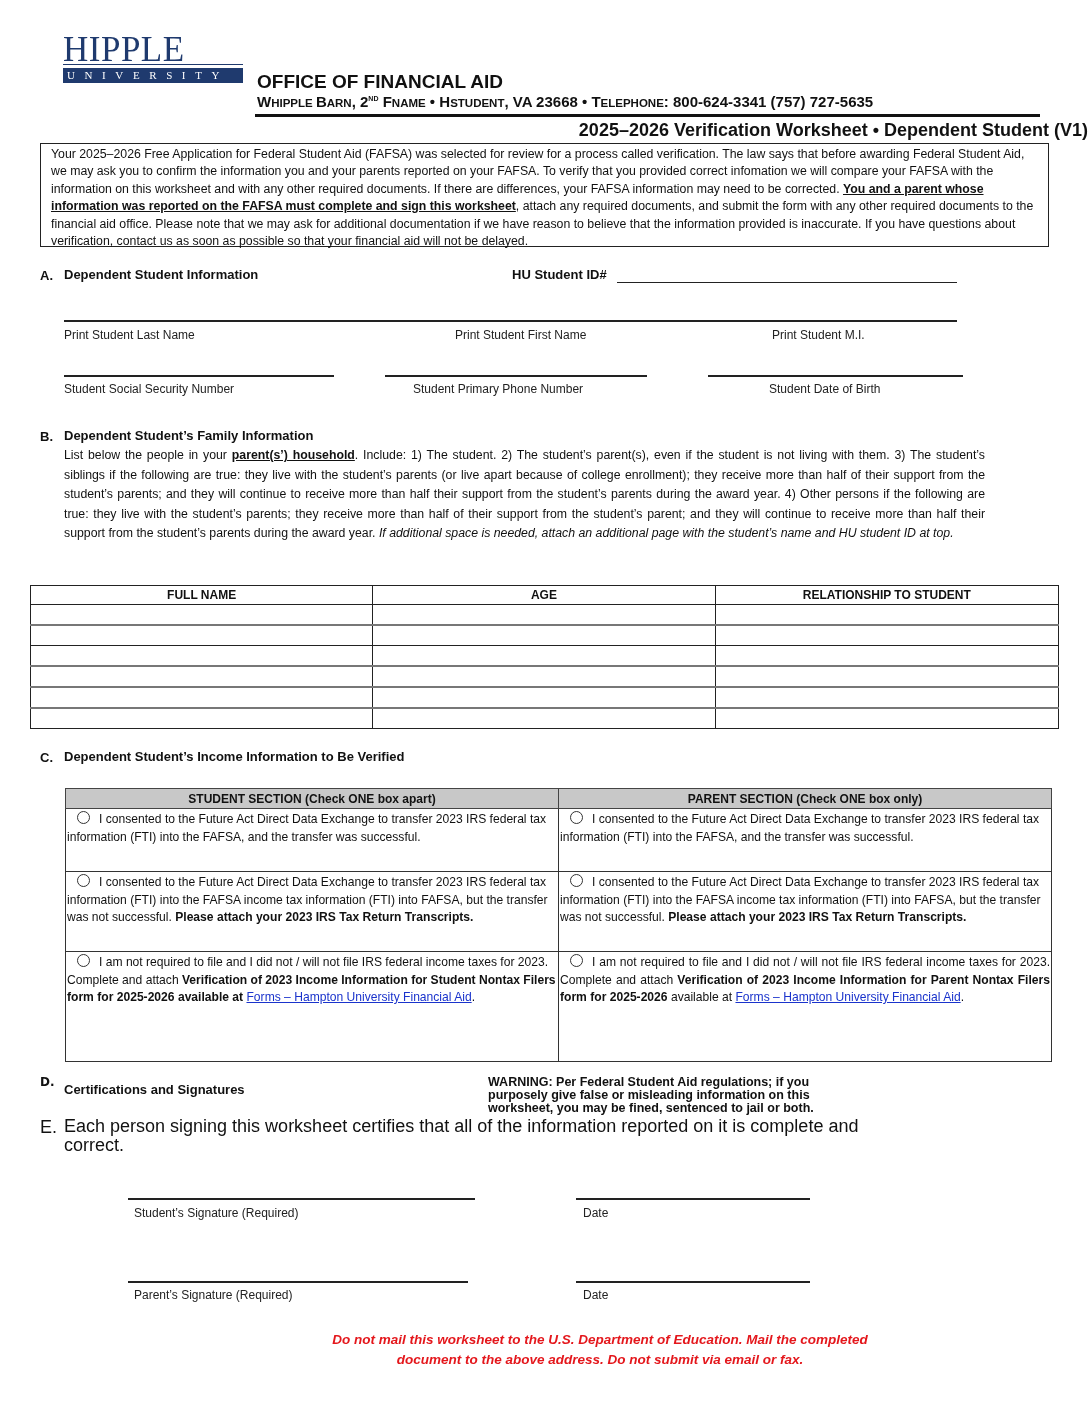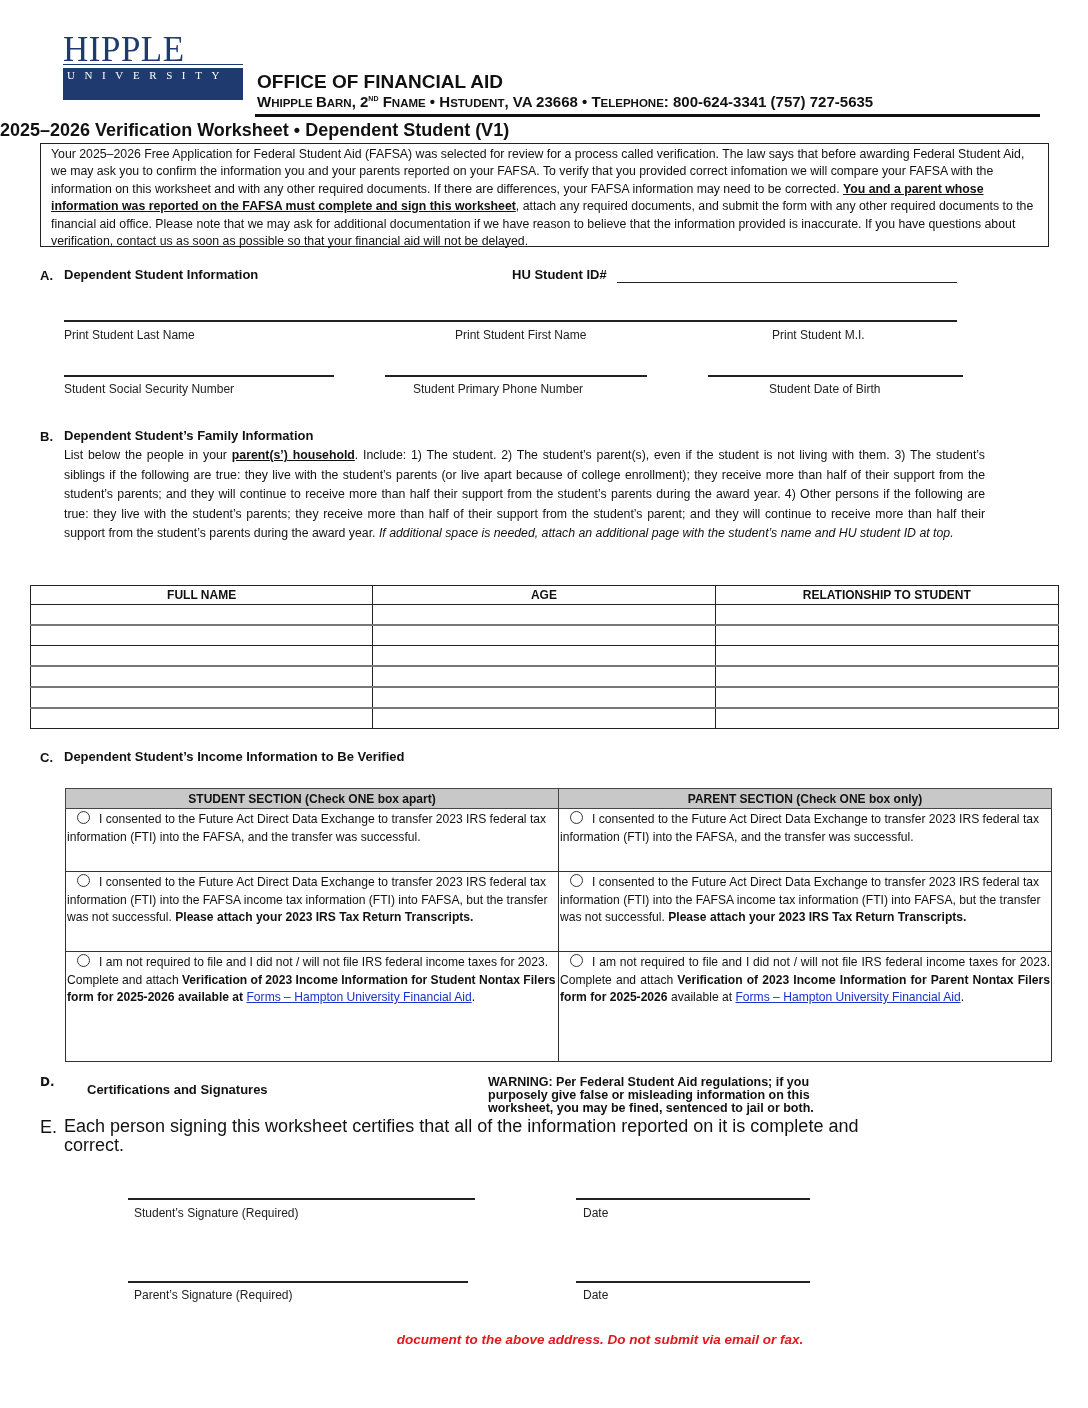--- a/index.html
+++ b/index.html
@@ -3,27 +3,27 @@
 <meta charset="utf-8">
 <style>
   html, body { margin: 0; padding: 0; background: #ffffff; }
   body { width: 1088px; height: 1408px; position: relative; overflow: hidden;
          font-family: "Liberation Sans", sans-serif; color: #111; }
   .abs { position: absolute; }
   .sans { font-family: "DejaVu Sans", "Liberation Sans", sans-serif; }
   
   .logo-top { left: 63px; top: 32px; font-family: "Liberation Serif", serif; font-size: 35px; color: #1f3a6e; letter-spacing: 0.5px; line-height: 1; }
   .logo-rule { left: 63px; top: 64px; width: 180px; height: 1px; background: #1f3a6e; }
-  .logo-bar { left: 63px; top: 68px; width: 180px; height: 32px; background: #1f3a6e; color: #fff; font-family: "Liberation Serif", serif; font-size: 11px; letter-spacing: 9.6px; line-height: 15px; padding-left: 4px; box-sizing: border-box; white-space: nowrap; overflow: hidden; }
+  .logo-bar { left: 63px; top: 68px; width: 180px; height: 15px; background: #1f3a6e; color: #fff; font-family: "Liberation Serif", serif; font-size: 11px; letter-spacing: 9.6px; line-height: 15px; padding-left: 4px; box-sizing: border-box; white-space: nowrap; overflow: hidden; }
   .office { left: 257px; top: 71px; font-size: 19px; font-weight: bold; }
   .address { left: 257px; top: 93px; font-size: 15px; font-weight: bold; white-space: nowrap; }
   .address .sc { font-size: 11.5px; }
   .address sup { font-size: 7px; }
   .head-rule { left: 255px; top: 114px; width: 785px; height: 3px; background: #111; }
-  .title { left: 0; width: 1088px; top: 120px; text-align: left; font-size: 18px; font-weight: bold; }
+  .title { left: 0; width: 1088px; top: 120px; text-align: right; font-size: 18px; font-weight: bold; }
   
   .intro { left: 40px; top: 143px; width: 1009px; height: 104px; border: 1.5px solid #222; box-sizing: border-box; padding: 2px 10px; font-size: 12.3px; line-height: 17.4px; }
   .intro b { text-decoration: underline; }
   
   .sec-letter { font-size: 13px; font-weight: bold; }
   .sec-title { font-size: 13px; font-weight: bold; }
   .line { position: absolute; height: 1.5px; background: #222; }
   .lbl { position: absolute; font-size: 12px; color: #222; }
   
   .b-body { left: 64px; top: 446px; width: 921px; font-size: 12.3px; line-height: 19.5px; text-align: justify; }
@@ -142,30 +142,31 @@
       <td><span class="radio"></span><span>I consented to the Future Act Direct Data Exchange to transfer 2023 IRS federal tax information (FTI)  into the FAFSA income tax information (FTI)  into FAFSA, but the transfer was not successful.  </span><b>Please attach your 2023 IRS Tax Return Transcripts.</b></td>
     </tr>
     <tr style="height:110px;">
       <td><span class="radio"></span><span>I am not required to file and I did not / will not file IRS federal income  taxes for 2023.  Complete and attach </span><b>Verification of 2023 Income Information for Student Nontax Filers form for  2025-2026 available at </b><a class="link">Forms – Hampton University Financial Aid</a><span>.</span></td>
       <td style="text-align:justify;"><span class="radio"></span><span>I am not required to file and I did not / will not file IRS federal income  taxes for 2023.   Complete and attach </span><b>Verification of 2023 Income Information for Parent Nontax Filers form for 2025-2026</b><span> available at </span><a class="link">Forms – Hampton University Financial Aid</a><span>.</span></td>
     </tr>
   </tbody>
 </table>
 
 <div class="abs sans" style="left:40px;top:1075px;font-size:12px;font-weight:bold;">D.</div>
-<div class="abs sec-title" style="left:64px;top:1082px;margin-left:23px;">Certifications and Signatures</div>
+<div class="abs sec-title" style="left:64px;top:1082px;">Certifications and Signatures</div>
 <div class="abs warning">WARNING: Per Federal Student Aid regulations; if you purposely give false or misleading information on this worksheet, you may be fined, sentenced to jail or both.</div>
 <div class="abs" style="left:40px;top:1117px;font-size:18px;">E.</div>
 <div class="abs e-text" style="left:64px;top:1117px;width:800px;">Each person signing this worksheet certifies that all of the information reported on it is complete and correct.</div>
 
 <div class="line" style="left:128px;top:1198px;width:347px;"></div>
 <div class="line" style="left:576px;top:1198px;width:234px;"></div>
 <div class="lbl" style="left:134px;top:1206px;">Student’s Signature (Required)</div>
 <div class="lbl" style="left:583px;top:1206px;">Date</div>
 
 <div class="line" style="left:128px;top:1281px;width:340px;"></div>
 <div class="line" style="left:576px;top:1281px;width:234px;"></div>
 <div class="lbl" style="left:134px;top:1288px;">Parent’s Signature (Required)</div>
 <div class="lbl" style="left:583px;top:1288px;">Date</div>
 
 <div class="abs footer">
+  <div>Do not mail this worksheet to the U.S. Department of Education. Mail the completed</div>
   <div>document to the above address.  Do not submit via email or fax.</div>
 </div>
 
 </body></html>

